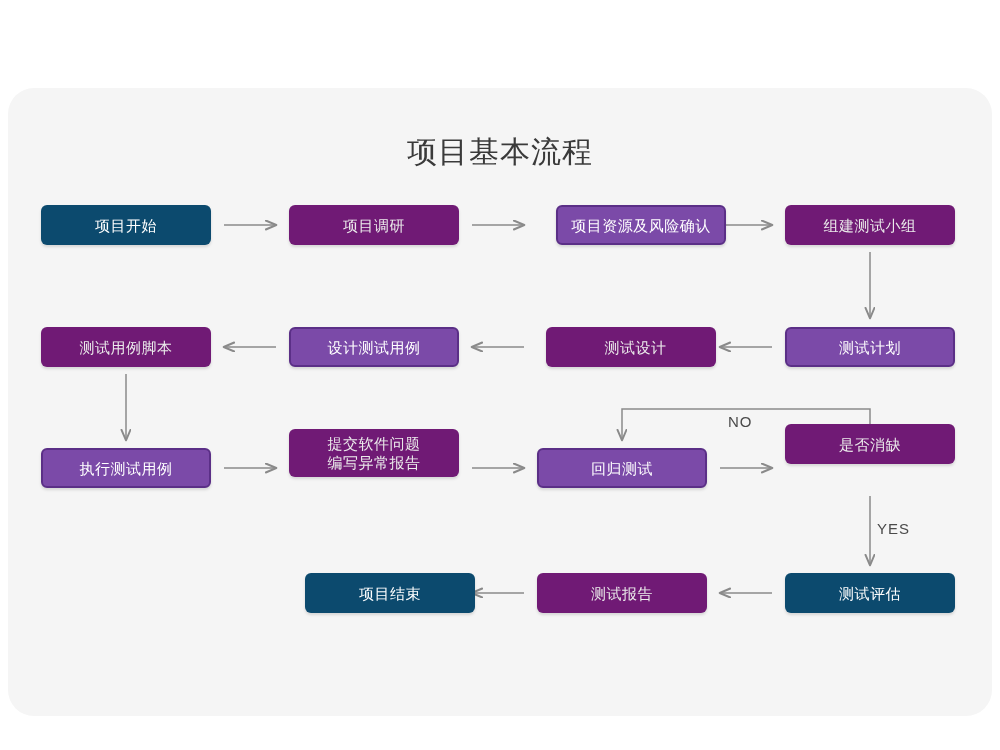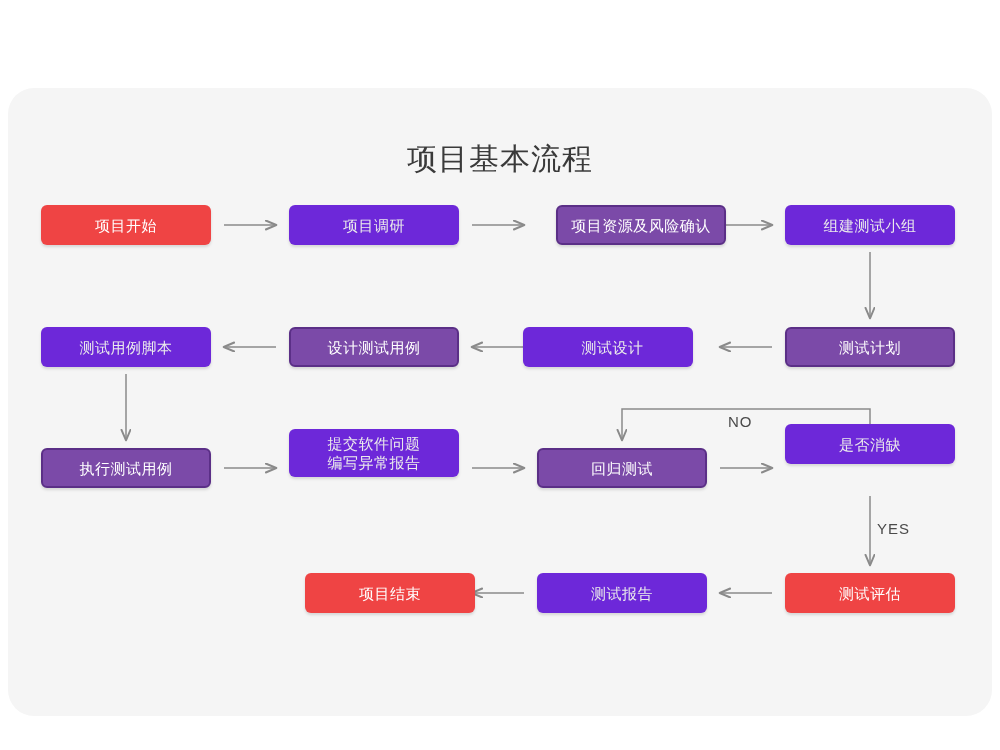--- a/index.html
+++ b/index.html
@@ -24,21 +24,21 @@
     left: 8px;
     top: 88px;
     width: 984px;
     height: 628px;
     background: #f5f5f5;
     border-radius: 26px;
   }
   #chart-title {
     position: absolute;
     left: 0;
-    top: 139px;
+    top: 132px;
     width: 1000px;
     text-align: center;
     font-size: 30px;
     color: #3a3a3a;
     letter-spacing: 1px;
     font-weight: 400;
   }
   .node {
     position: absolute;
     height: 40px;
@@ -48,30 +48,30 @@
     display: flex;
     align-items: center;
     justify-content: center;
     text-align: center;
     font-size: 15px;
     line-height: 19px;
     letter-spacing: 0.5px;
     box-shadow: 0 2px 3px rgba(0,0,0,0.13);
   }
   .node.purple {
-    background: #ef4444;
+    background: #0c4a6e;
     color: #ffffff;
   }
   .node.purple-outline {
     background: #7b4aa8;
     color: #ffffff;
     border: 2px solid #5b2f87;
   }
   .node.gray {
-    background: #6d28d9;
+    background: #701a75;
     color: #ebebeb;
   }
   .node.tall {
     height: 48px;
   }
   .arrow-label {
     position: absolute;
     font-size: 15px;
     color: #4a4a4a;
     letter-spacing: 1px;
@@ -138,21 +138,21 @@
   <div class="node gray" style="left:785px; top:205px;">
       <span class="nodelabel">组建测试小组</span>
     </div>
 
   <div class="node gray" style="left:41px;  top:327px;">
       <span class="nodelabel">测试用例脚本</span>
     </div>
   <div class="node purple-outline" style="left:289px; top:327px;">
       <span class="nodelabel">设计测试用例</span>
     </div>
-  <div class="node gray" style="left:523px; top:327px;padding-left:9px;">
+  <div class="node gray" style="left:546px; top:327px;padding-left:9px;">
       <span class="nodelabel">测试设计</span>
     </div>
   <div class="node purple-outline" style="left:41px;  top:448px;">
       <span class="nodelabel">执行测试用例</span>
     </div>
 
   <div class="node purple-outline" style="left:785px; top:327px;">
       <span class="nodelabel">测试计划</span>
     </div>
   <div class="node gray tall" style="left:289px; top:429px;">

